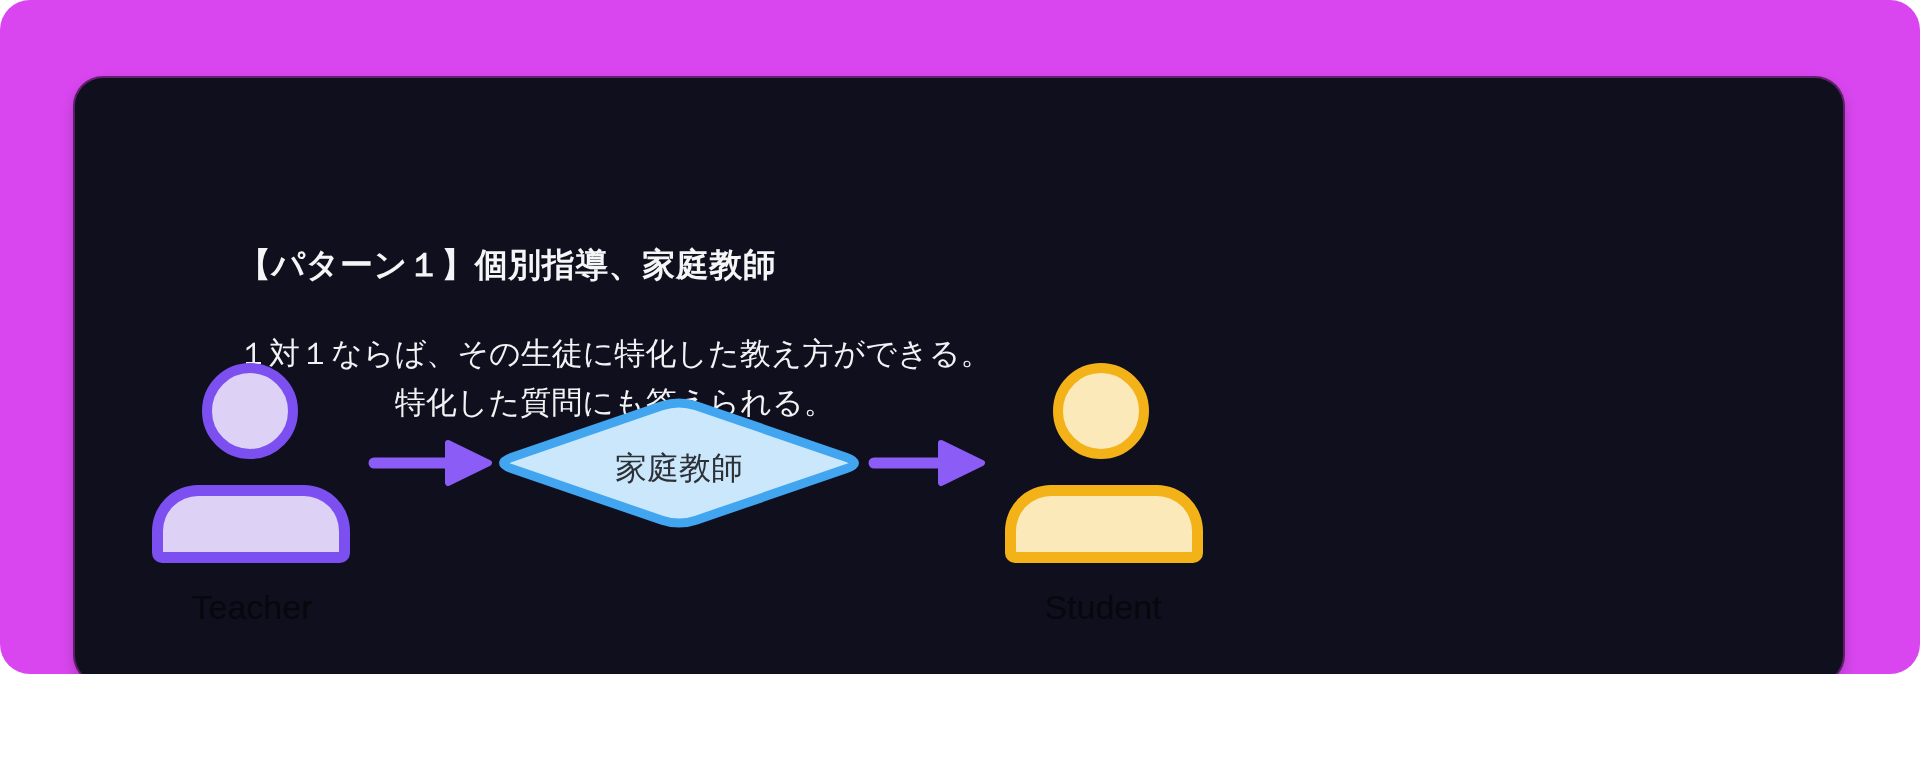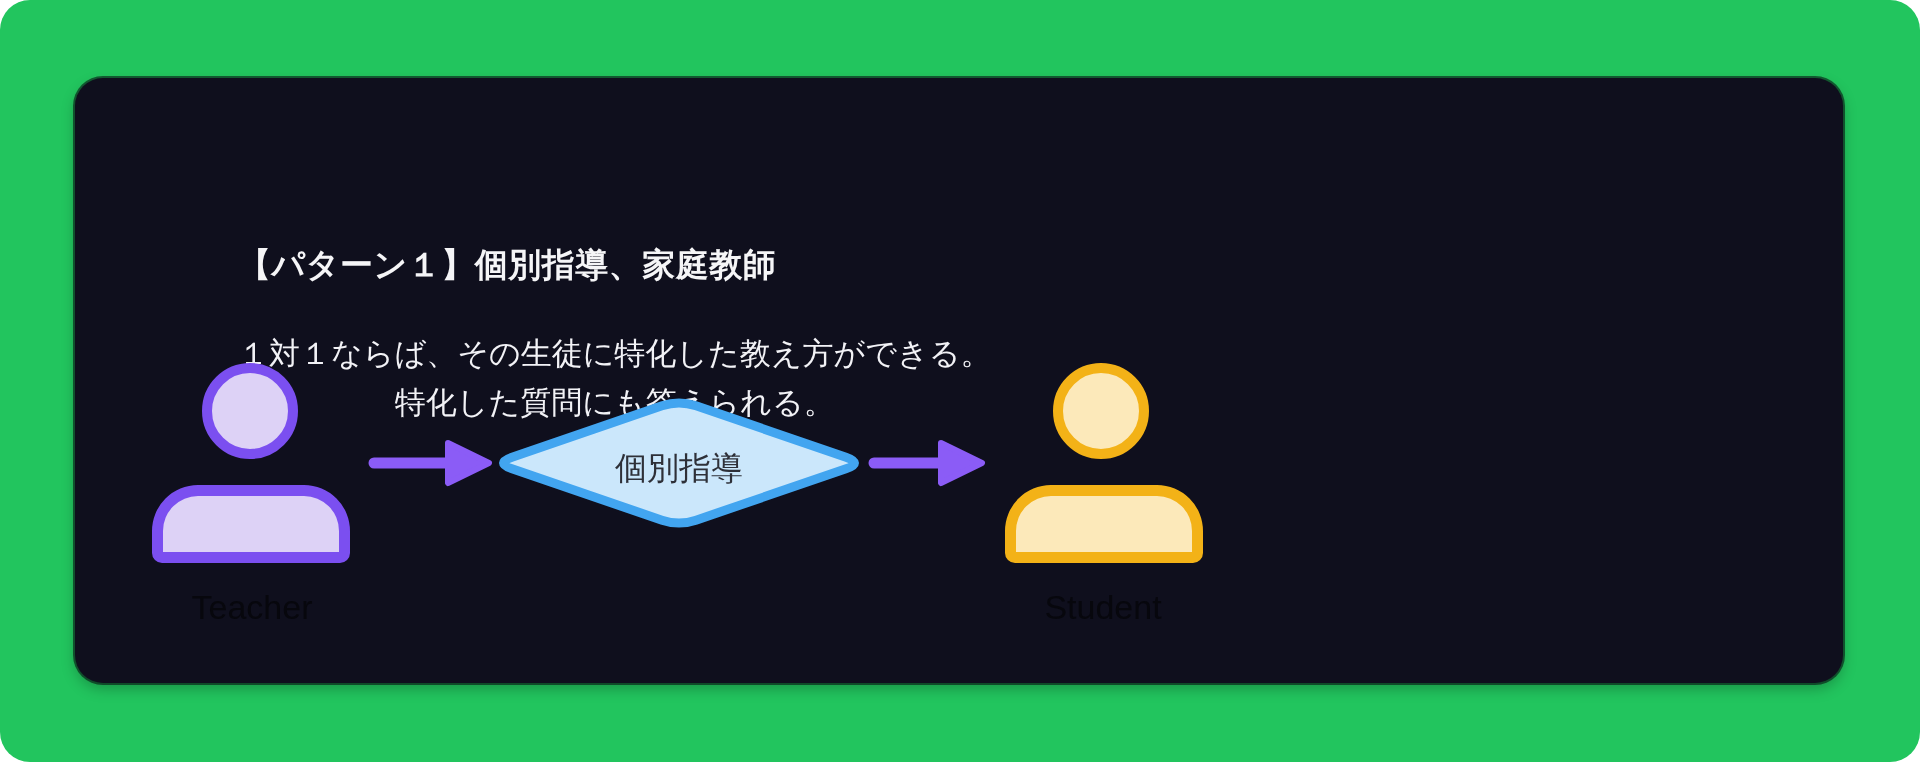--- a/index.html
+++ b/index.html
@@ -3,22 +3,22 @@
 <meta charset="utf-8">
 <style>
   * { margin: 0; padding: 0; box-sizing: border-box; }
   html, body {
     background: #ffffff;
     font-family: "Liberation Sans", "DejaVu Sans", sans-serif;
   }
   .stage {
     position: relative;
     width: 1920px;
-    height: 762px;
-    background: #22c55e;
+    height: 674px;
+    background: #d946ef;
     border-radius: 30px;
     overflow: hidden;
   }
   .card {
     position: absolute;
     left: 75px;
     top: 78px;
     width: 1768px;
     height: 605px;
     background: #0f0f1d;
@@ -132,21 +132,21 @@
 
     <path d="M 512 457.2 L 662 405.8 Q 679 400 696 405.8 L 846 457.2 Q 863 463 846 468.8
              L 696 520.2 Q 679 526 662 520.2 L 512 468.8 Q 495 463 512 457.2 Z" fill="#cbe7fb" stroke="#42a5f0" stroke-width="9" stroke-linejoin="round"></path>
 
     <g>
       <line x1="874" y1="463" x2="941" y2="463" stroke="#8b5cf6" stroke-width="11" stroke-linecap="round"></line>
       <polygon points="941,443 982,463 941,483" fill="#8b5cf6" stroke="#8b5cf6" stroke-width="6" stroke-linejoin="round"></polygon>
     </g>
   </svg>
 
-  <div class="diamond-label">個別指導</div>
+  <div class="diamond-label">家庭教師</div>
 
   <div class="teacher">
     <div class="person-head"></div>
     <div class="person-body"></div>
   </div>
   <div class="actor-label teacher-label">Teacher</div>
 
   <div class="student">
     <div class="person-head"></div>
     <div class="person-body"></div>

